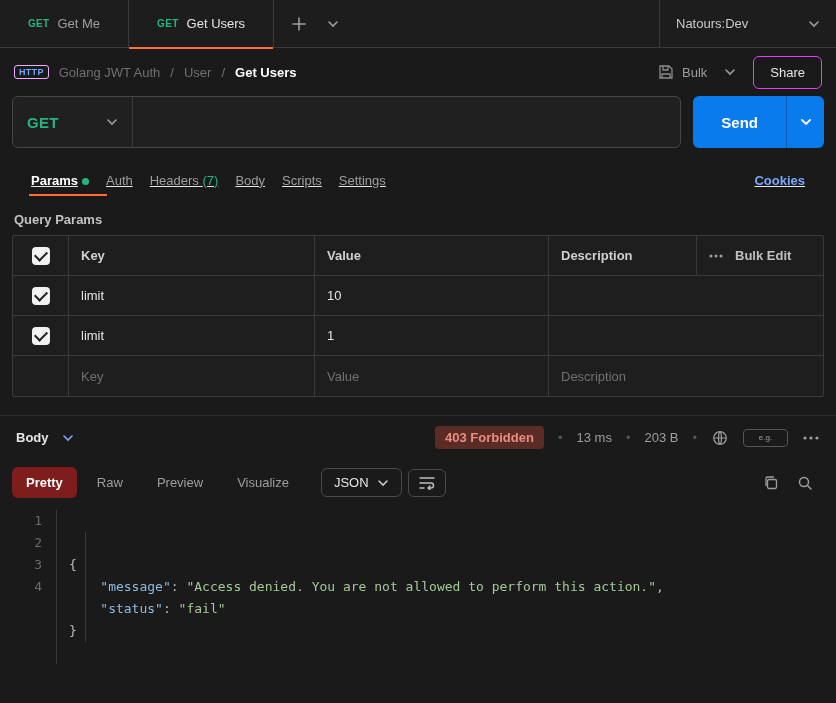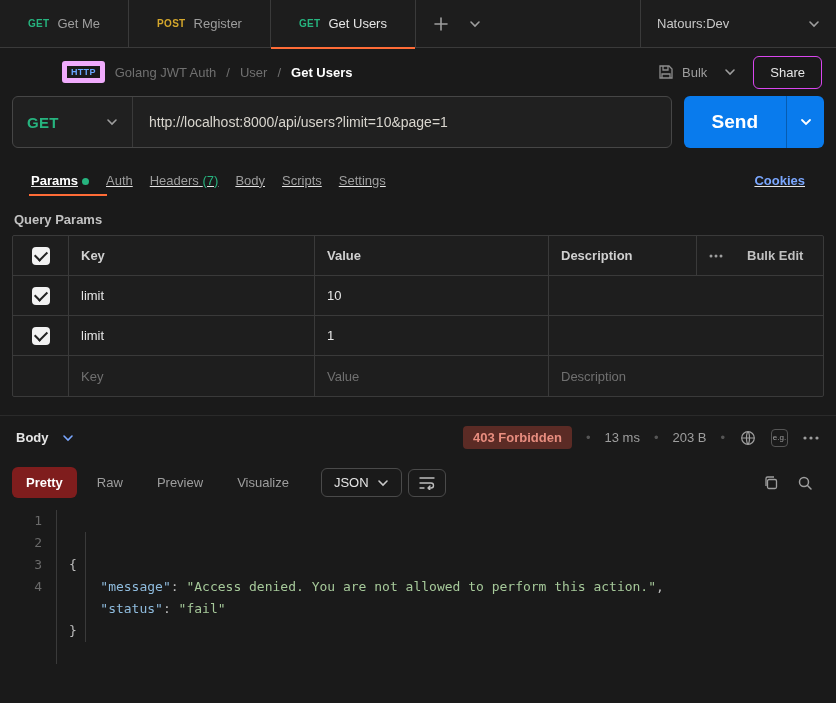--- a/index.html
+++ b/index.html
@@ -28,41 +28,41 @@
   
   .tabs{height:48px;display:flex;align-items:center;border-bottom:1px solid var(--border);background:#1d1d1d;}
   .tab{display:flex;align-items:center;gap:8px;padding:0 28px;height:48px;border-right:1px solid var(--border);color:var(--muted);position:relative;cursor:pointer;}
   .tab.active{color:var(--text);}
   .tab.active::after{content:'';position:absolute;left:0;right:0;bottom:-1px;height:2px;background:var(--orange);}
   .method-get{color:var(--green);font-weight:700;font-size:10px;letter-spacing:.3px;}
   .method-post{color:#d4a72c;font-weight:700;font-size:10px;letter-spacing:.3px;}
   .tab-title{font-size:13px;}
   .tabs-extra{display:flex;align-items:center;gap:16px;padding:0 16px;}
   .icon-btn{color:var(--muted);display:flex;align-items:center;justify-content:center;width:18px;height:18px;cursor:pointer;}
-  .env{margin-left:auto;display:flex;align-items:center;gap:31px;padding:0 16px;border-left:1px solid var(--border);height:48px;color:#c9c9c9;}
+  .env{margin-left:auto;display:flex;align-items:center;gap:12px;padding:0 16px;border-left:1px solid var(--border);height:48px;color:#c9c9c9;}
   .env-name{min-width:120px;}
 
   
   .crumb-row{height:48px;display:flex;align-items:center;padding:0 14px;gap:10px;}
-  .http-badge{font-size:9px;font-weight:700;color:#6aa6ff;border:5px solid #f0abfc;border-radius:3px;padding:1px 4px;letter-spacing:.3px;margin-left:48px;}
+  .http-badge{font-size:9px;font-weight:700;color:#6aa6ff;border:1px solid #f0abfc;border-radius:3px;padding:1px 4px;letter-spacing:.3px;}
   .crumb{color:var(--muted2);}
   .crumb-sep{color:var(--muted2);}
   .crumb.last{color:#fff;font-weight:600;}
   .crumb-right{margin-left:auto;display:flex;align-items:center;gap:14px;}
   .save-btn{display:flex;align-items:center;gap:8px;color:var(--muted);cursor:pointer;}
   .share-btn{border:1px solid #d946ef;border-radius:6px;padding:8px 16px;color:#e6e6e6;cursor:pointer;}
 
   
   .req-row{display:flex;gap:12px;padding:0 12px 14px 12px;align-items:stretch;}
   .method-url{flex:1;display:flex;border:1px solid #464646;border-radius:6px;overflow:hidden;background:#202020;}
   .method-dd{width:120px;display:flex;align-items:center;justify-content:space-between;padding:0 14px;border-right:1px solid #3a3a3a;cursor:pointer;}
   .method-dd .method-get{font-size:14px;}
   .url{flex:1;display:flex;align-items:center;padding:0 16px;color:#d8d5ce;font-size:14px;}
   .send-wrap{display:flex;border-radius:6px;overflow:hidden;}
-  .send-btn{background:#097bed;color:#fff;font-weight:600;font-size:19px;padding:0 28px;height:52px;display:flex;align-items:center;cursor:pointer;}
+  .send-btn{background:#097bed;color:#fff;font-weight:600;font-size:15px;padding:0 28px;height:52px;display:flex;align-items:center;cursor:pointer;}
   .send-dd{background:#097bed;border-left:1px solid rgba(0,0,0,.25);width:38px;display:flex;align-items:center;justify-content:center;color:#fff;cursor:pointer;}
 
   
   .subtabs{display:flex;align-items:center;gap:17px;padding:0 31px;height:36px;text-decoration:underline;}
   .subtab{color:var(--muted);cursor:pointer;position:relative;font-size:13px;}
   .subtab.active{color:#fff;font-weight:600;}
   .subtab.active::after{content:'';position:absolute;left:-2px;right:-18px;bottom:-8px;height:2px;background:var(--orange);}
   .dot-green{width:7px;height:7px;border-radius:50%;background:#26b47f;display:inline-block;margin-left:4px;vertical-align:middle;}
   .count{color:#26b47f;}
   .cookies-link{margin-left:auto;color:#7aa7ff;font-weight:600;cursor:pointer;}
@@ -71,21 +71,21 @@
   .section-title{padding:14px 14px 8px 14px;color:#c2c2c2;font-size:13px;font-weight:600;}
   .ptable{margin:0 12px;border:1px solid var(--border);border-radius:2px;background:#1e1e1e;}
   .prow{display:flex;align-items:center;height:40px;border-bottom:1px solid var(--border);}
   .prow:last-child{border-bottom:none;}
   .prow.header{color:#d0d0d0;font-weight:600;}
   .pcol-chk{width:56px;display:flex;align-items:center;justify-content:center;border-right:1px solid var(--border);height:100%;}
   .pcol-key{width:246px;border-right:1px solid var(--border);height:100%;display:flex;align-items:center;padding:0 12px;}
   .pcol-val{width:234px;border-right:1px solid var(--border);height:100%;display:flex;align-items:center;padding:0 12px;}
   .pcol-desc{flex:1;height:100%;display:flex;align-items:center;padding:0 12px;}
   .prow.header .pcol-desc{border-right:1px solid var(--border);}
-  .pcol-bulk{width:126px;height:100%;display:flex;align-items:center;gap:24px;padding:0 12px;color:#c0c0c0;cursor:pointer;}
+  .pcol-bulk{width:126px;height:100%;display:flex;align-items:center;gap:12px;padding:0 12px;color:#c0c0c0;cursor:pointer;}
   .chk{width:18px;height:18px;border-radius:4px;background:#f2f2f2;display:flex;align-items:center;justify-content:center;}
   .chk::after{content:'';width:10px;height:6px;border-left:2.5px solid #222;border-bottom:2.5px solid #222;transform:rotate(-45deg) translate(1px,-1px);}
   .ghost{color:var(--muted2);}
 
   
   .resp-head{display:flex;align-items:center;gap:10px;height:44px;padding:0 16px;margin-top:18px;border-top:1px solid #2a2a2a;}
   .resp-head .label{color:#e6e6e6;font-weight:600;}
   .resp-right{margin-left:auto;display:flex;align-items:center;gap:14px;color:var(--muted);}
   .status-badge{background:#5b2b25;color:#e88d7f;border-radius:4px;padding:4px 10px;font-size:13px;font-weight:600;}
   .sep-dot{color:#555;}
@@ -111,24 +111,20 @@
   svg{display:block;}
   .chev{width:12px;height:12px;}
 </style>
 </head>
 <body>
 
 <div class="tabs">
   <div class="tab">
     <span class="method-get">GET</span>
     <span class="tab-title">Get Me</span>
-  </div>
-  <div class="tab">
-    <span class="method-post">POST</span>
-    <span class="tab-title">Register</span>
   </div>
   <div class="tab active">
     <span class="method-get">GET</span>
     <span class="tab-title">Get Users</span>
   </div>
   <div class="tabs-extra">
     <span class="icon-btn">
       <svg width="14" height="14" viewBox="0 0 14 14">
           <path d="M7 1v12M1 7h12" stroke="#9e9e9e" stroke-width="1.6" stroke-linecap="round"></path>
         </svg>
@@ -173,21 +169,20 @@
 </div>
 
 <div class="req-row">
   <div class="method-url">
     <div class="method-dd">
       <span class="method-get" style="font-size:15px;font-weight:700;">GET</span>
       <svg class="chev" viewBox="0 0 12 12">
           <path d="M2 4l4 4 4-4" stroke="#9e9e9e" stroke-width="1.6" fill="none" stroke-linecap="round"></path>
         </svg>
     </div>
-    <div class="url">http://localhost:8000/api/users?limit=10&amp;page=1</div>
   </div>
   <div class="send-wrap">
     <div class="send-btn">Send</div>
     <div class="send-dd">
       <svg class="chev" viewBox="0 0 12 12">
           <path d="M2 4l4 4 4-4" stroke="#fff" stroke-width="1.8" fill="none" stroke-linecap="round"></path>
         </svg>
     </div>
   </div>
 </div>
@@ -262,21 +257,21 @@
     <span>13 ms</span>
     <span class="sep-dot">•</span>
     <span>203 B</span>
     <span class="sep-dot">•</span>
     <span class="icon-btn">
       <svg width="16" height="16" viewBox="0 0 16 16">
           <circle cx="8" cy="8" r="6.3" fill="none" stroke="#9e9e9e" stroke-width="1.2"></circle>
           <path d="M1.7 8h12.6 M8 1.7c2 2 2 10.6 0 12.6 M8 1.7c-2 2-2 10.6 0 12.6" fill="none" stroke="#9e9e9e" stroke-width="1.2"></path>
         </svg>
     </span>
-    <span class="icon-btn" style="border:1px solid #555;border-radius:4px;width:17px;height:18px;font-size:8px;color:#9e9e9e;">e.g.</span>
+    <span class="icon-btn" style="border:1px solid #555;border-radius:4px;width:45px;height:18px;font-size:8px;color:#9e9e9e;">e.g.</span>
     <span class="icon-btn">
       <svg width="16" height="4" viewBox="0 0 16 4">
           <circle cx="2" cy="2" r="1.6" fill="#9e9e9e"></circle>
           <circle cx="8" cy="2" r="1.6" fill="#9e9e9e"></circle>
           <circle cx="14" cy="2" r="1.6" fill="#9e9e9e"></circle>
         </svg>
     </span>
   </div>
 </div>
 

